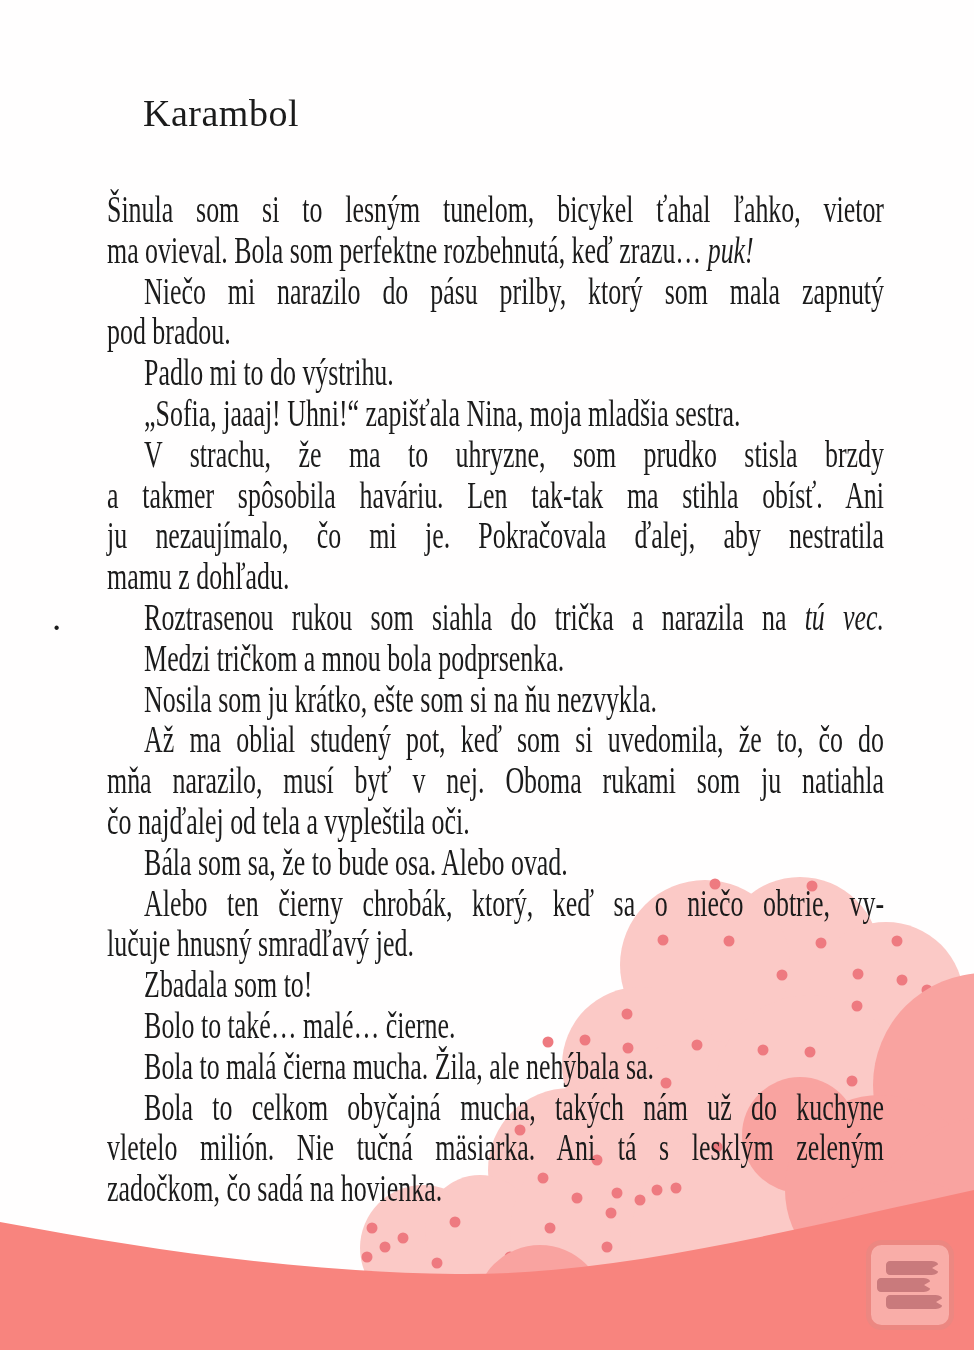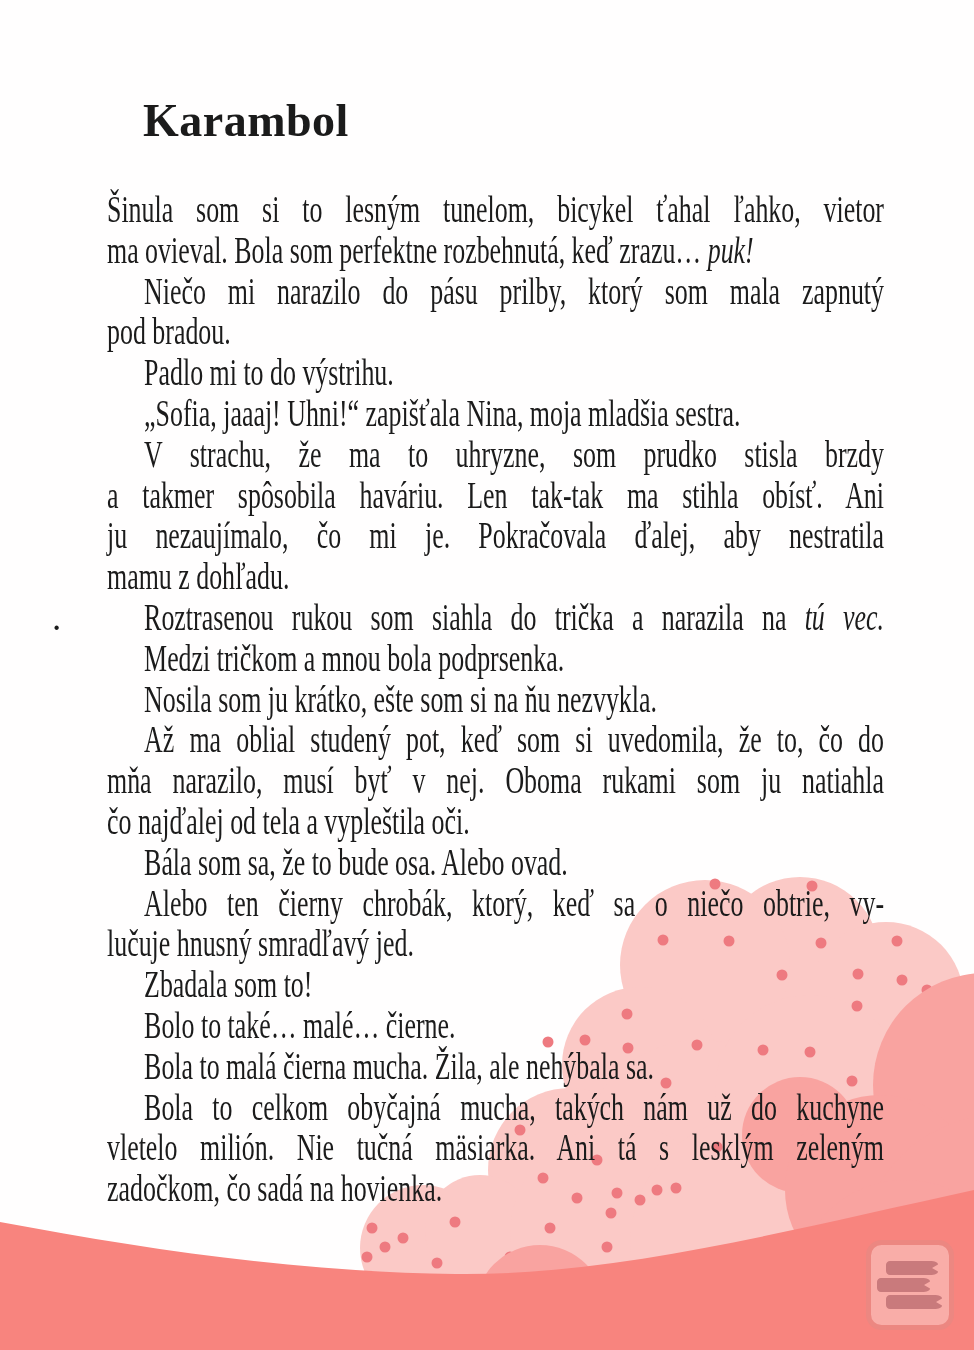--- a/index.html
+++ b/index.html
@@ -5,22 +5,22 @@
   html,body{margin:0;padding:0;}
   body{
     width:974px;height:1350px;
     position:relative;
     background:var(--bg,#fffefe);
     overflow:hidden;
     font-family:"Liberation Serif", serif;
   }
   .decor-svg{position:absolute;left:0;top:0;z-index:0;}
   .page-title{
-    position:absolute;left:143px;top:101px;z-index:2;
-    font-size:46px;line-height:40px;font-weight:700;
+    position:absolute;left:143px;top:93px;z-index:2;
+    font-size:38px;line-height:40px;font-weight:400;
     letter-spacing:.5px;color:var(--text,#1b1b1b);
   }
   .story{
     position:absolute;left:107px;top:190px;z-index:2;
     width:1110px;
     transform:scaleX(0.70);
     transform-origin:0 0;
     color:var(--text,#1b1b1b);
   }
   .line{

